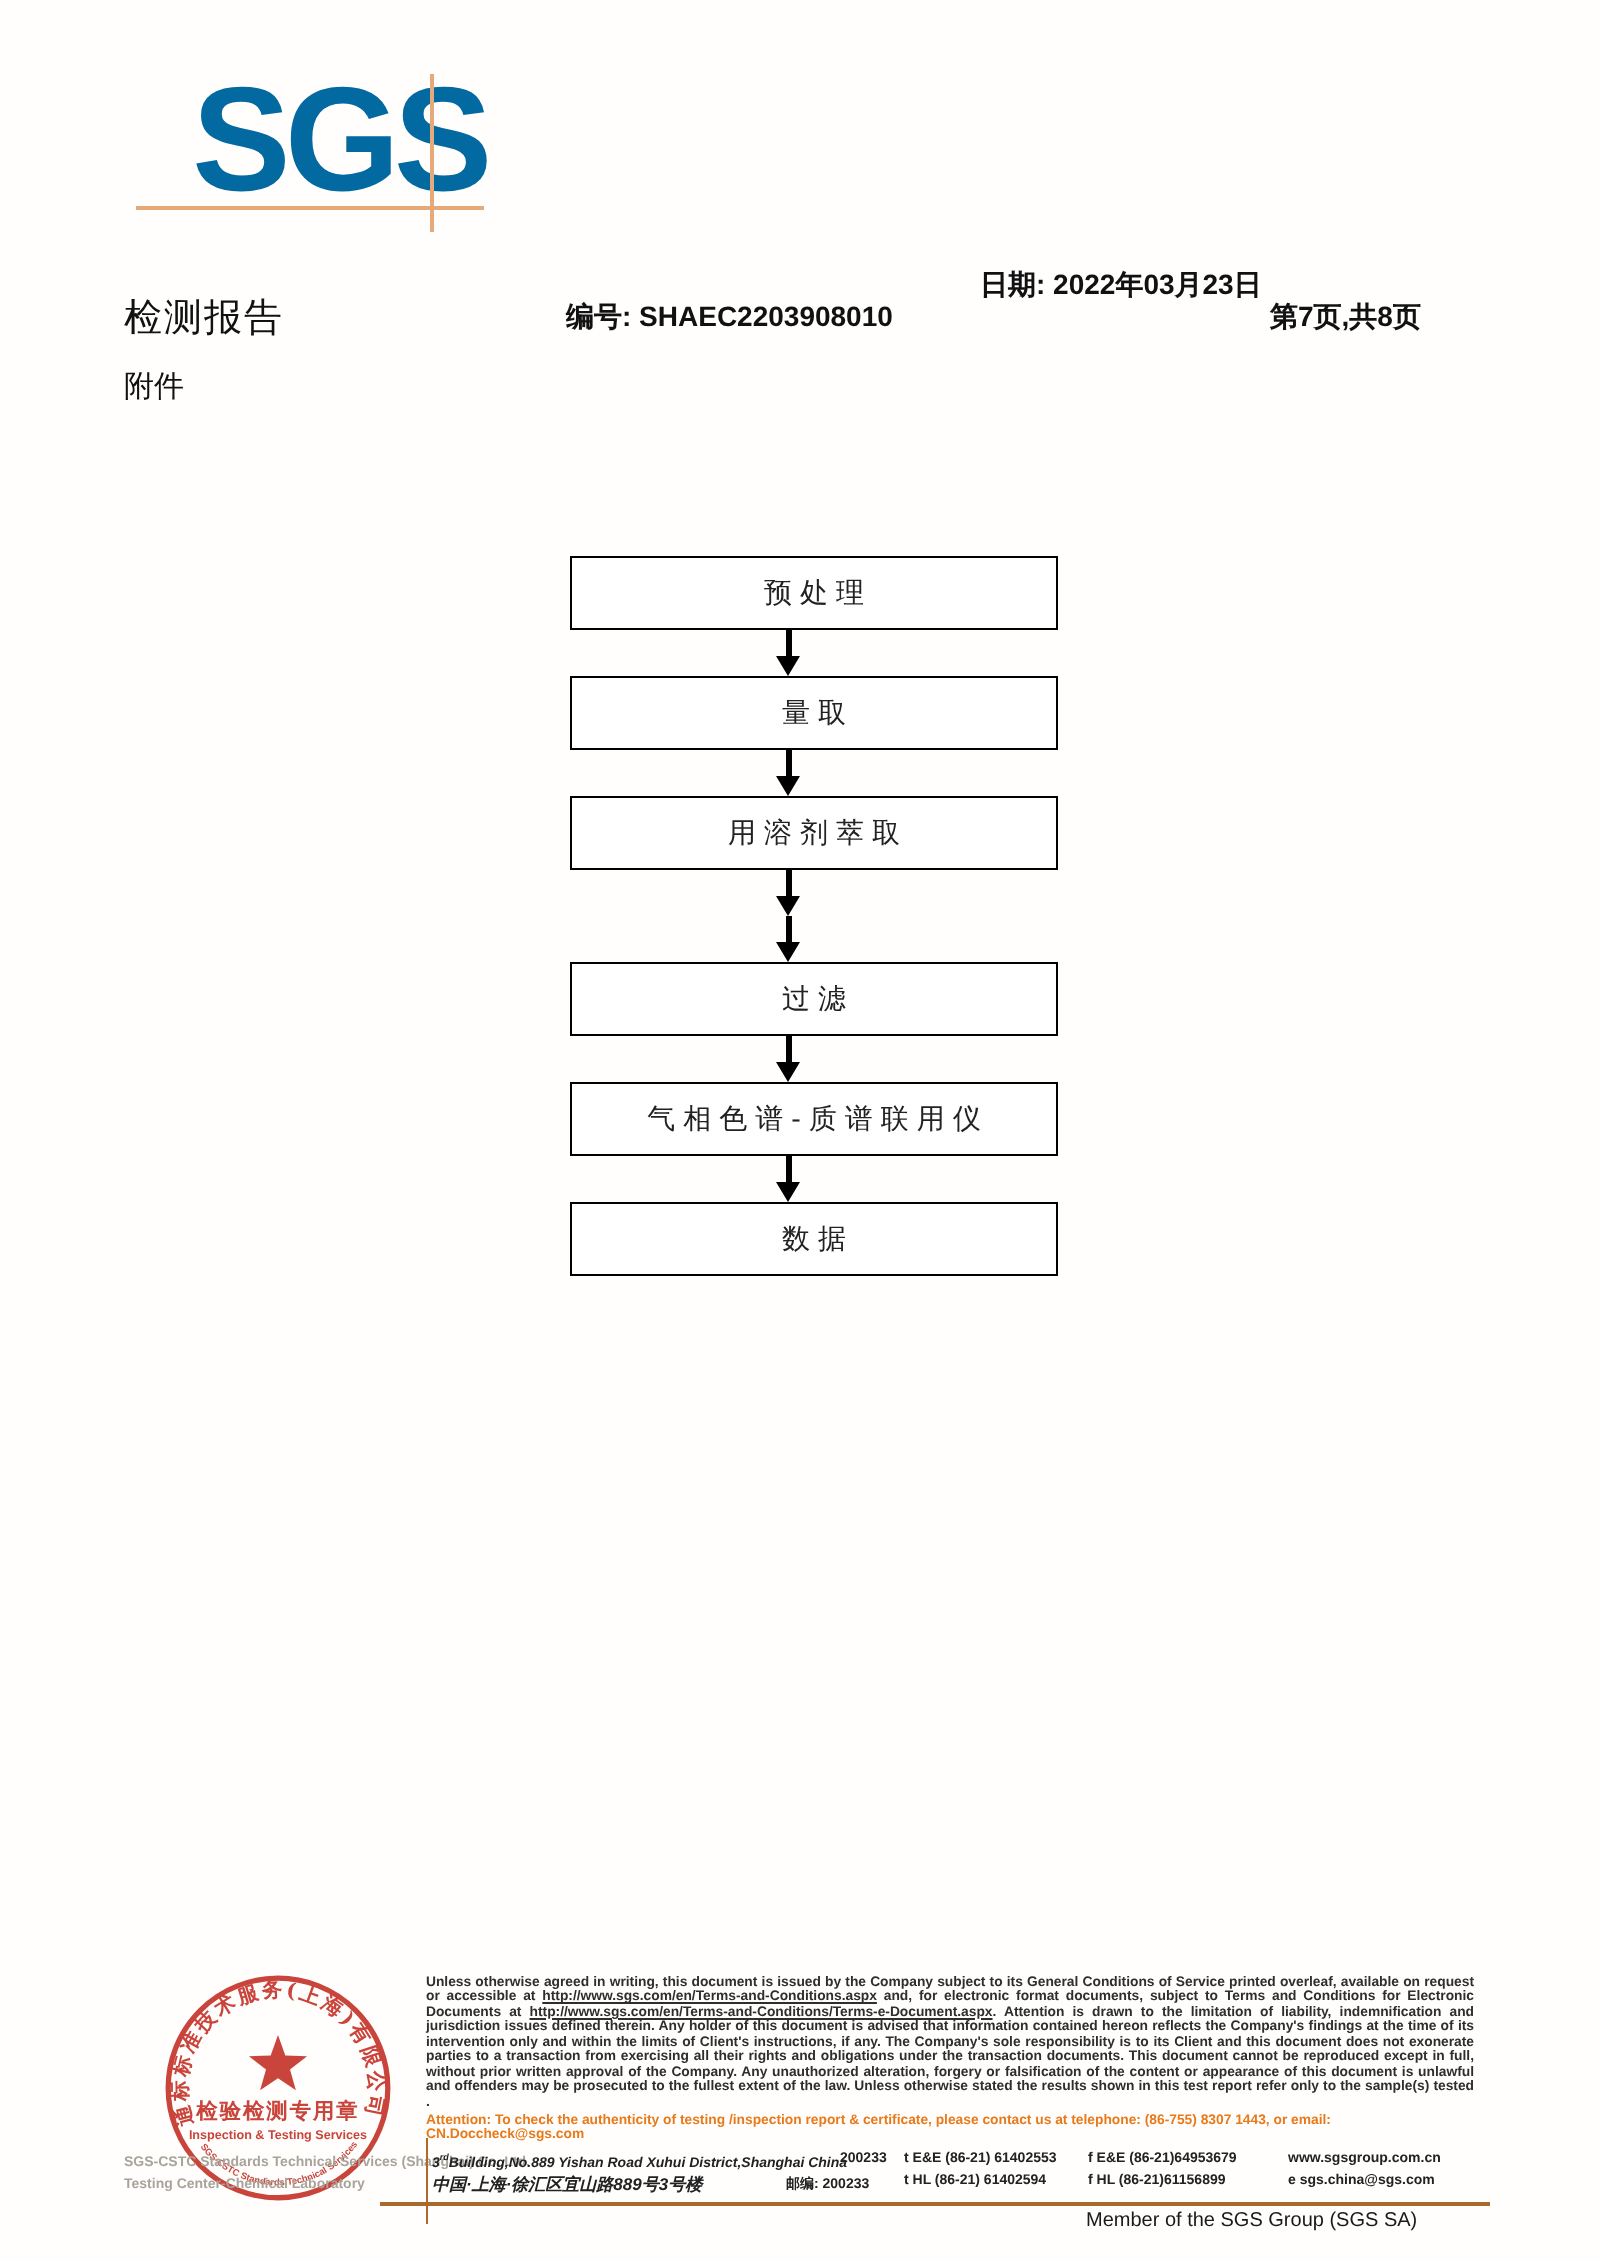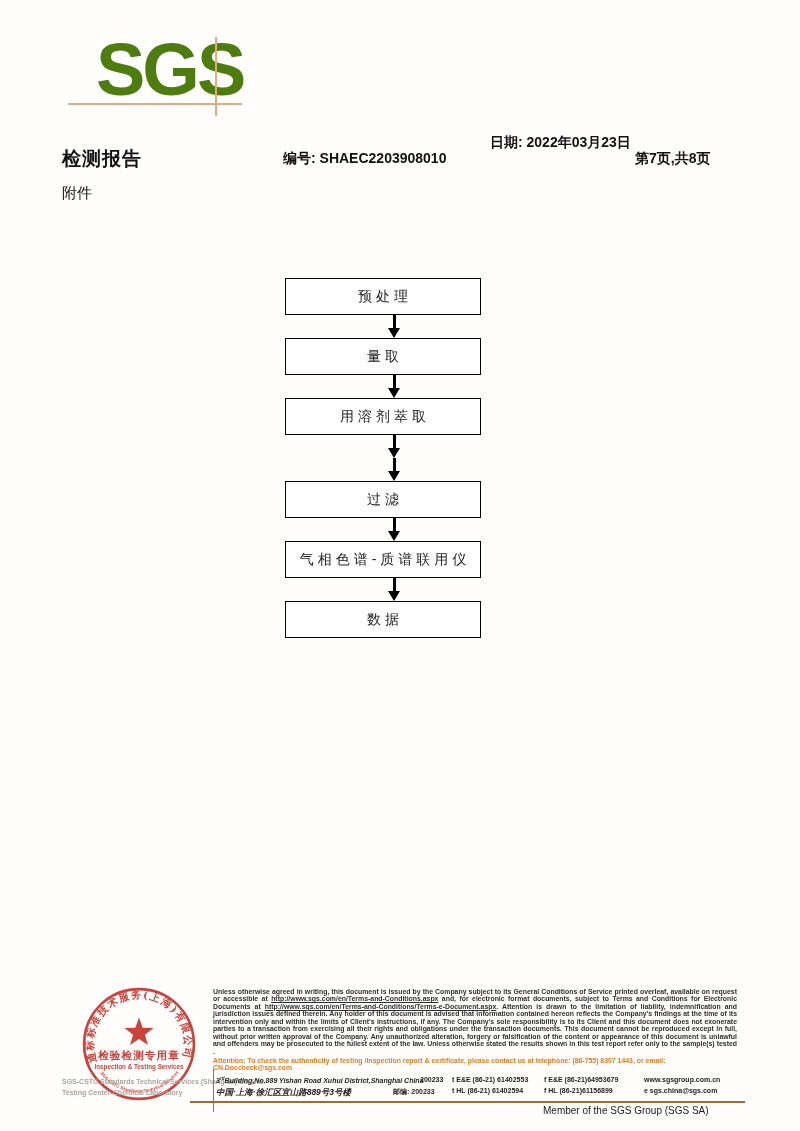--- a/index.html
+++ b/index.html
@@ -6,41 +6,41 @@
   .page {
     position:relative; width:800px; height:1131px; margin:0 auto;
     background:#fffefd; overflow:hidden;
     font-family:"Liberation Sans", sans-serif; color:#111;
   }
   .abs { position:absolute; }
 
   
   .logo-text {
     left:96px; top:36px; font-size:74px; line-height:68px; font-weight:bold;
-    color:#4d7c0f; letter-spacing:-3px; font-family:"Liberation Sans",sans-serif;
+    color:#0369a1; letter-spacing:-3px; font-family:"Liberation Sans",sans-serif;
   }
   .logo-hline { left:68px; top:103px; width:174px; height:2px; background:#e5aa7b; }
   .logo-vline { left:215px; top:37px; width:2px; height:79px; background:#e5aa7b; }
 
   
-  .report-title { left:62px; top:146px; font-size:19px; font-weight:bold; letter-spacing:1px; }
+  .report-title { left:62px; top:146px; font-size:19px; font-weight:normal; letter-spacing:1px; }
   .hdr { font-size:14px; font-weight:bold; white-space:nowrap; }
   .report-no   { left:283px; top:150px; }
   .report-date { left:490px; top:134px; }
   .report-page { left:635px; top:150px; }
   .attachment  { left:62px; top:184px; font-size:15px; font-weight:normal; }
 
   
   .flow-title {
     left:0; right:0; top:213px; text-align:center;
     font-size:16px; font-weight:bold; letter-spacing:1px;
   }
   .flow-wrap { left:285px; top:278px; width:218px; }
   .flow-box {
-    box-sizing:border-box; width:196px; height:37px;
+    box-sizing:border-box; width:244px; height:37px;
     border:1px solid #000; background:#fff;
     display:flex; align-items:center; justify-content:center;
     font-family:"DejaVu Serif", serif; font-size:14px; color:#222;
     letter-spacing:4px; text-indent:4px; white-space:nowrap;
   }
   .flow-arrow { height:23px; display:flex; flex-direction:column; align-items:center; }
   .flow-arrow .shaft { width:3px; height:13px; background:#000; }
   .flow-arrow .head  { width:0; height:0; border-left:6px solid transparent;
                        border-right:6px solid transparent; border-top:10px solid #000; }
 

